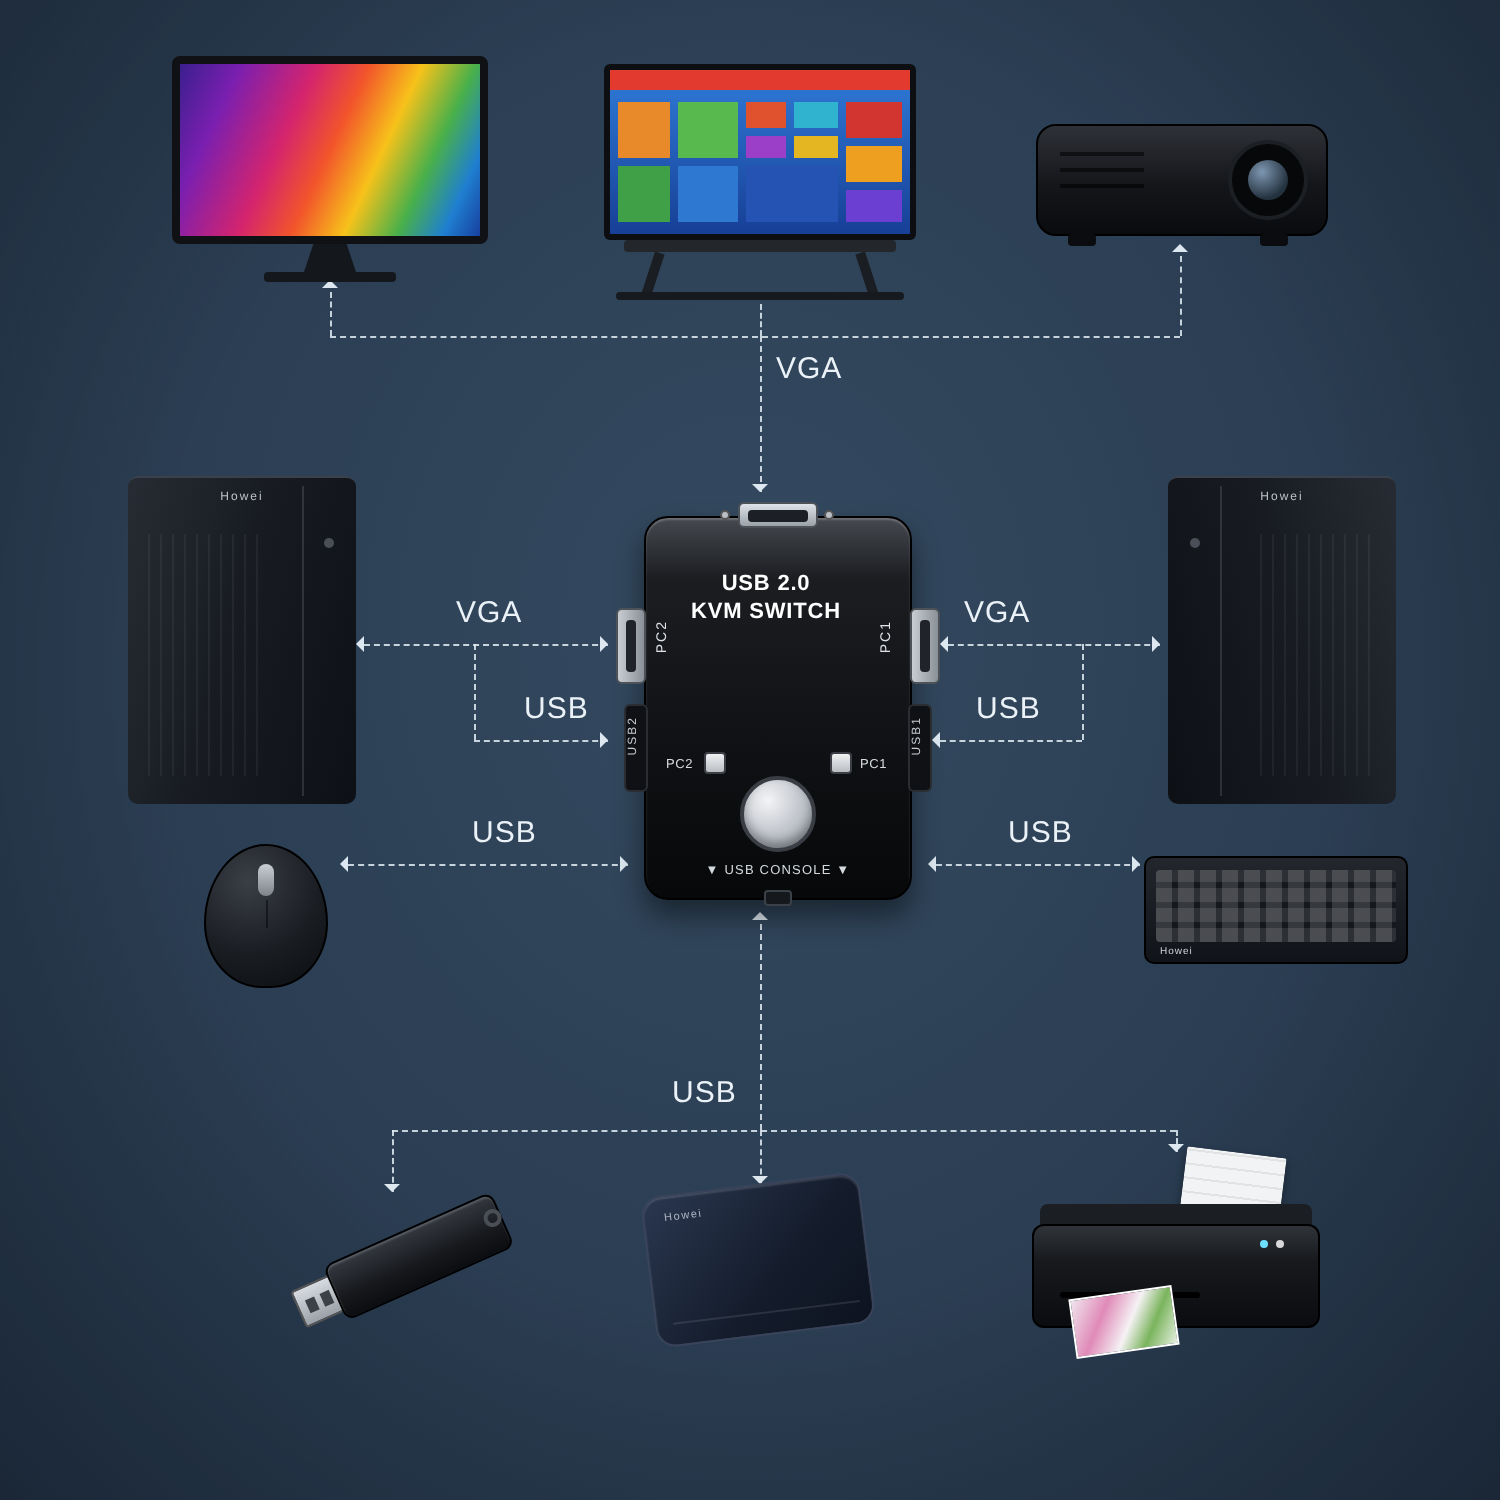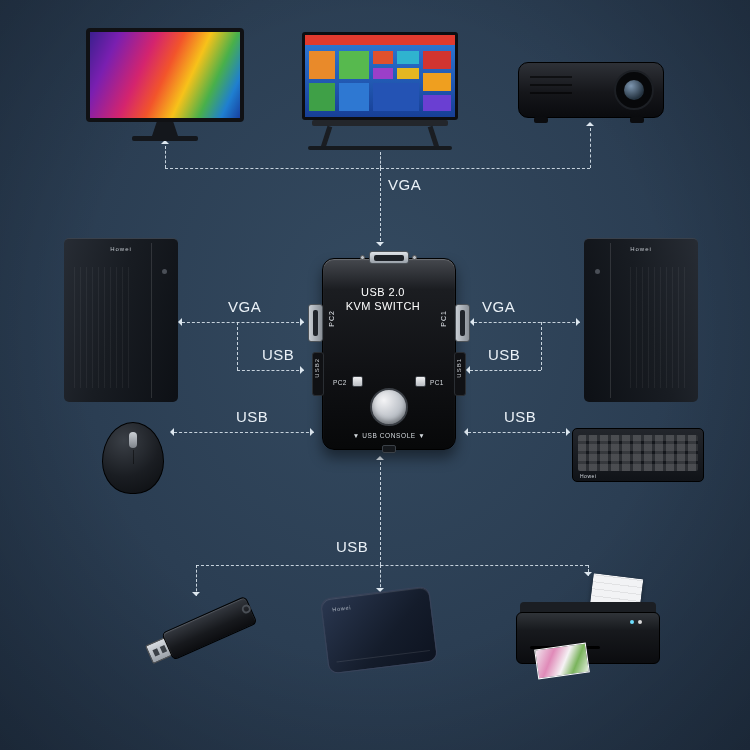--- a/index.html
+++ b/index.html
@@ -51,21 +51,21 @@
   .brand{position:absolute;left:0;top:7px;width:100%;text-align:center;font-size:6px;letter-spacing:1px;color:#cfd4da;opacity:.9}
 
   
   .kvm-body{position:absolute;left:16px;top:10px;width:134px;height:192px;border-radius:12px;border:1px solid #000;
     background:linear-gradient(180deg,#45484e 0%,#1b1d21 16%,#101114 60%,#070809 100%);
     box-shadow:0 8px 14px rgba(0,0,0,.45), inset 0 1px 1px rgba(255,255,255,.22)}
   .kvm-topport{position:absolute;left:63px;top:3px;width:40px;height:13px;border-radius:3px;
     background:linear-gradient(#dfe3e8,#9aa1a9);border:1px solid #4c5258}
   .kvm-topport-in{position:absolute;left:4px;top:3px;width:30px;height:6px;background:#1c2026;border-radius:2px}
   .kvm-screw{position:absolute;width:5px;height:5px;border-radius:50%;background:#b9bfc6;border:1px solid #555}
-  .kvm-title{position:absolute;left:16px;width:122px;text-align:center;color:#fff;font-weight:normal;font-size:11px;letter-spacing:.4px}
+  .kvm-title{position:absolute;left:16px;width:122px;text-align:center;color:#fff;font-weight:bold;font-size:11px;letter-spacing:.4px}
   .kvm-sideport{position:absolute;width:15px;height:38px;border-radius:3px;background:linear-gradient(90deg,#c8cdd3,#8a9097);border:1px solid #4c5258}
   .kvm-sideport .slot{position:absolute;left:4px;top:5px;width:5px;height:26px;background:#20242a;border-radius:2px}
   .kvm-vtext{position:absolute;writing-mode:vertical-rl;transform:rotate(180deg);color:#dfe3e8;font-size:7px;letter-spacing:1px}
   .kvm-tab{position:absolute;width:12px;height:44px;background:#101114;border:1px solid #2a2e33;border-radius:3px}
   .kvm-tab .kvm-vtext{left:1px;top:5px;font-size:6px;color:#c8ccd1}
   .kvm-btn{position:absolute;width:11px;height:11px;border-radius:2px;border:1px solid #3b3f45;
     background:linear-gradient(#f0f0f2,#b9bdc2)}
   .kvm-btn-lbl{position:absolute;color:#d8dce0;font-size:6.5px;letter-spacing:.3px}
   .kvm-circle{position:absolute;left:64px;top:140px;width:38px;height:38px;border-radius:50%;border:2px solid #3a3e44;
     background:radial-gradient(circle at 35% 30%,#f4f4f6,#b9bec5 60%,#888e96);box-shadow:inset 0 -3px 5px rgba(0,0,0,.3)}

